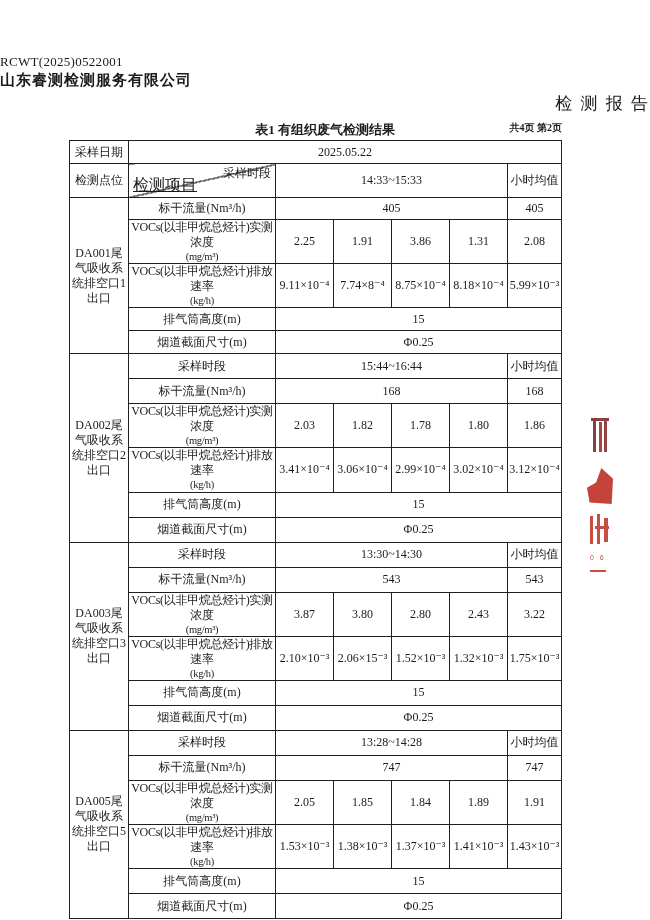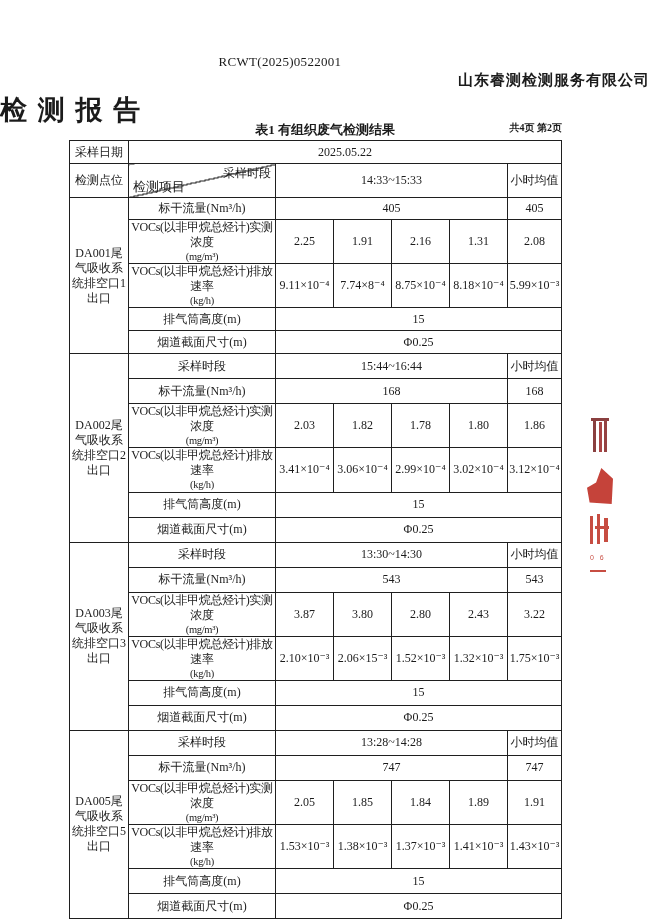--- a/index.html
+++ b/index.html
@@ -1,26 +1,26 @@
 <!DOCTYPE html>
 <html><head>
 <meta charset="utf-8">
 <style>
   html,body{margin:0;padding:0;}
   body{
     width:650px;height:920px;position:relative;background:#ffffff;
     font-family:"Liberation Serif","DejaVu Serif",serif;
     color:#1b1b1b;overflow:hidden;
   }
-  .report-no{position:absolute;top:54px;left:0;width:560px;text-align:center;
+  .report-no{position:absolute;top:54px;left:0;width:560px;text-align:left;
     font-size:13px;letter-spacing:.3px;}
-  .company{position:absolute;top:71px;left:0;width:650px;text-align:right;
+  .company{position:absolute;top:71px;left:0;width:650px;text-align:left;
     font-size:15px;font-weight:bold;letter-spacing:1px;}
-  .doc-title{position:absolute;top:92px;left:0;width:650px;text-align:left;
-    font-size:27px;font-weight:bold;letter-spacing:2px;}
+  .doc-title{position:absolute;top:92px;left:0;width:650px;text-align:right;
+    font-size:17px;font-weight:normal;letter-spacing:2px;}
   .caption-row{position:absolute;top:121px;left:0;width:650px;height:18px;}
   .table-caption{position:absolute;left:0;width:650px;text-align:center;
     font-size:13px;font-weight:bold;}
   .page-info{position:absolute;right:88px;top:0;font-size:10px;font-weight:bold;}
 
   table.rpt{position:absolute;left:69px;top:140px;border-collapse:collapse;
     table-layout:fixed;width:492px;}
   table.rpt td{border:1px solid #1f1f1f;text-align:center;vertical-align:middle;
     font-size:12px;padding:0 1px;line-height:1.25;overflow:hidden;}
   table.rpt{border:1.5px solid #1f1f1f;}
@@ -28,21 +28,21 @@
   tr.h25{height:25px;} tr.h31{height:31px;}
   td.lbl{font-size:12px;}
   td.small-lbl{font-size:10px;letter-spacing:-0.3px;}
   td.small-lbl .l2{font-size:10.5px;}
   td.point{font-size:11.5px;line-height:1.45;padding:0 2px;}
   td.diag{position:relative;padding:0;
     background:linear-gradient(to bottom right,
       transparent calc(50% - .6px), #1f1f1f calc(50% - .6px),
       #1f1f1f calc(50% + .6px), transparent calc(50% + .6px));}
   .diag-top{position:absolute;top:2px;right:4px;font-size:12px;}
-  .diag-bottom{position:absolute;bottom:2px;left:4px;font-size:13px;}
+  .diag-bottom{position:absolute;bottom:2px;left:4px;font-size:16px;text-decoration:underline;}
 
   
   .seal{position:absolute;left:585px;top:416px;width:32px;height:162px;}
   .seal-frag{position:absolute;filter:blur(.6px);opacity:.9;}
   .frag1{left:6px;top:2px;width:18px;height:38px;
     background:
       linear-gradient(#7e2c2c,#7e2c2c) 2px 0/3px 34px no-repeat,
       linear-gradient(#a03030,#a03030) 8px 4px/3px 30px no-repeat,
       linear-gradient(#8a2e2e,#8a2e2e) 13px 2px/3px 32px no-repeat,
       linear-gradient(#7e2c2c,#7e2c2c) 0 0/18px 3px no-repeat;}
@@ -104,21 +104,21 @@
     <td colspan="4">405</td>
     <td>405</td>
   </tr>
   <tr class="h31">
     <td class="small-lbl">
       <div>VOCs(以非甲烷总烃计)实测浓度</div>
       <div class="l2">(mg/m³)</div>
     </td>
     <td>2.25</td>
     <td>1.91</td>
-    <td>2.16</td>
+    <td>3.86</td>
     <td>1.31</td>
     <td>2.08</td>
   </tr>
   <tr class="h31">
     <td class="small-lbl">
       <div>VOCs(以非甲烷总烃计)排放速率</div>
       <div class="l2">(kg/h)</div>
     </td>
     <td>9.11×10⁻⁴</td>
     <td>7.74×8⁻⁴</td>

